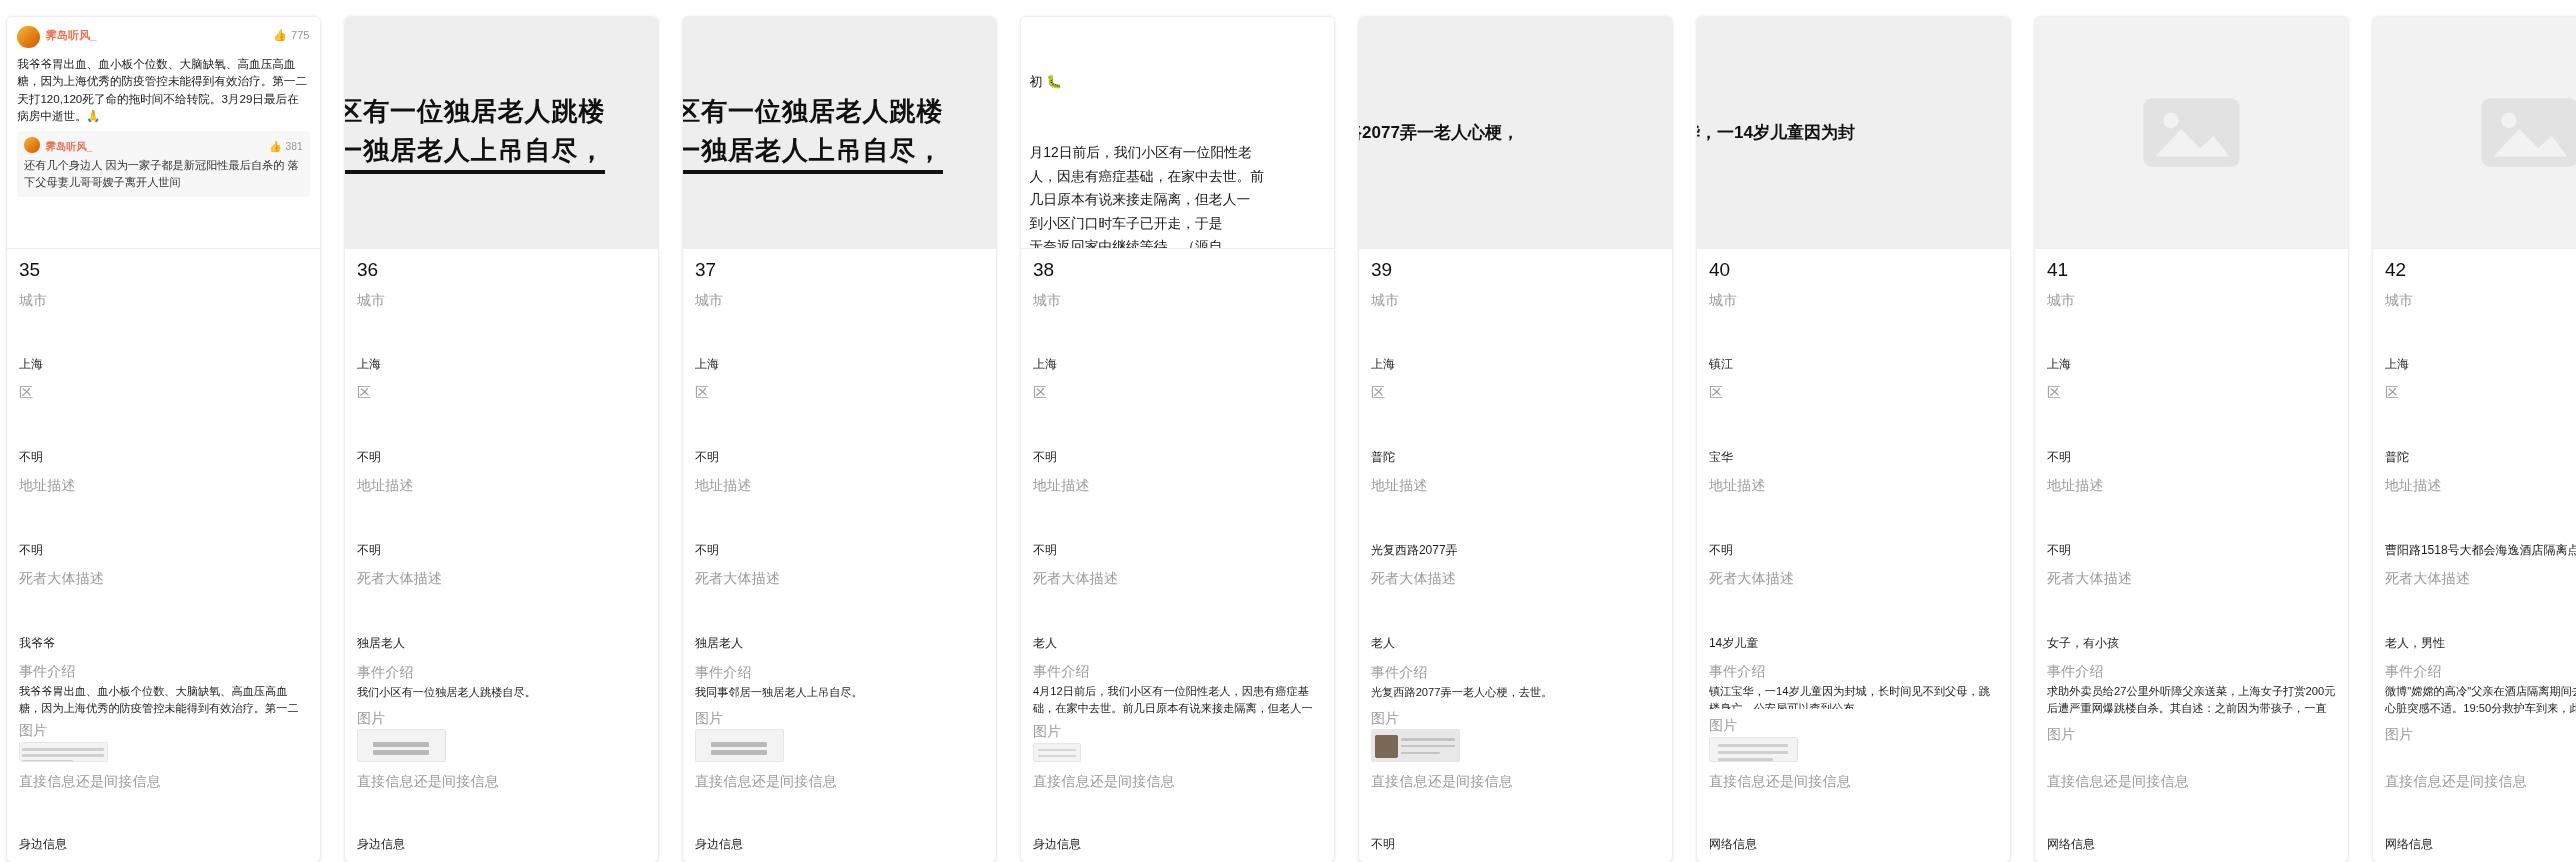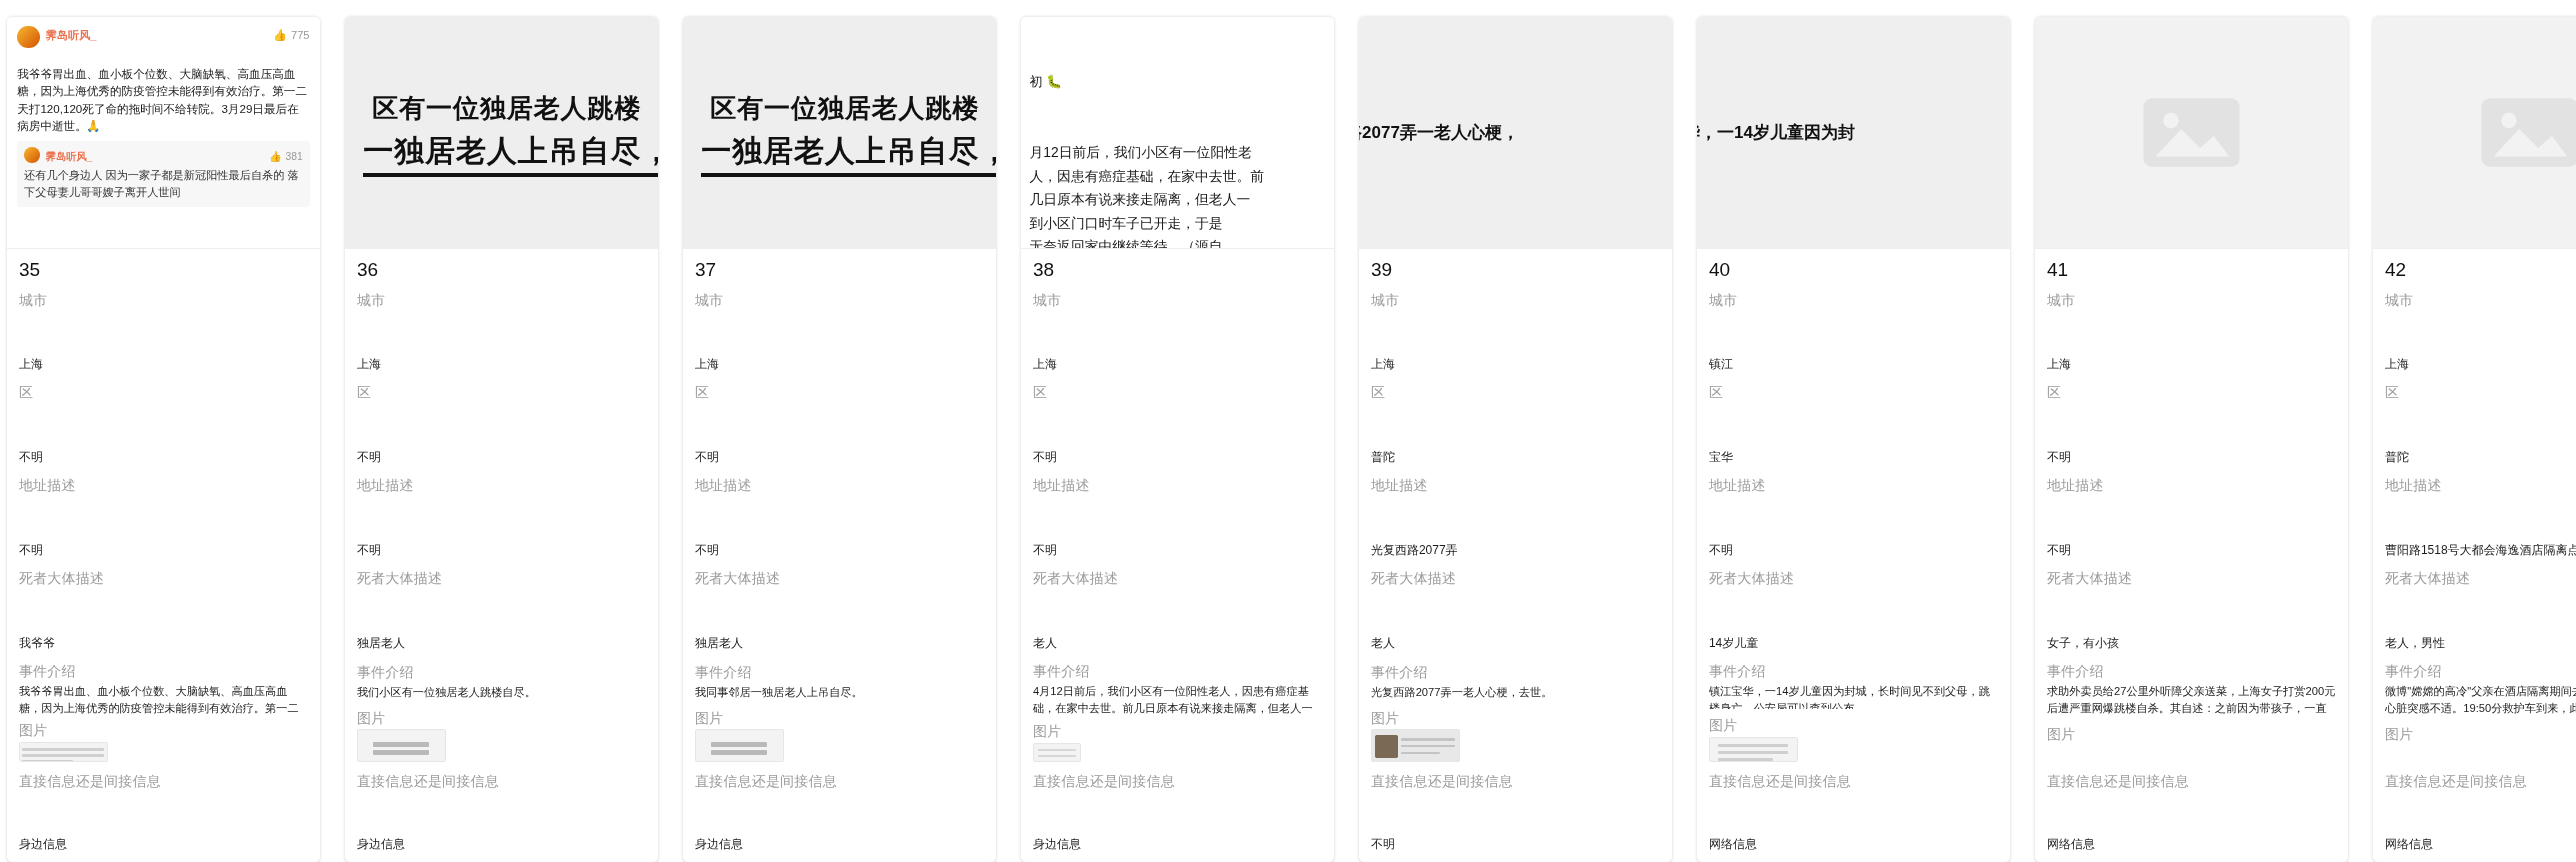--- a/index.html
+++ b/index.html
@@ -71,21 +71,21 @@
     color: #999;
     display: flex;
     align-items: center;
     gap: 3.4px;
     padding-top: 1.7px;
   }
   .wb-body {
     font-size: 11.6px;
     color: #1a1a1a;
     line-height: 1.5;
-    margin-top: 17px;
+    margin-top: 7px;
   }
   .wb-quote {
     margin-top: 6.9px;
     background: #f7f7f7;
     border-radius: 3.4px;
     padding: 6px 6.9px;
     font-size: 11.2px;
     line-height: 1.5;
     color: #333;
   }
@@ -104,34 +104,32 @@
     overflow: hidden;
   }
   .bighead .l1 {
     font-size: 26px;
     font-weight: 700;
     color: #111;
     white-space: nowrap;
     letter-spacing: 0.9px;
     line-height: 1.5;
     transform: translateX(-12px);
-    margin-left: 36px;
   }
   .bighead .l2 {
-    font-size: 30px;
+    font-size: 26px;
     font-weight: 700;
     color: #111;
     white-space: nowrap;
     letter-spacing: 0.9px;
     line-height: 1.5;
     border-bottom: 4.3px solid #111;
     display: inline-block;
     width: fit-content;
     transform: translateX(-12px);
-    margin-left: 27px;
   }
 
   
   .paratext {
     background: #ffffff;
     padding: 6.9px 8.6px;
     font-size: 13.8px;
     line-height: 1.7;
     color: #151515;
     overflow: hidden;

